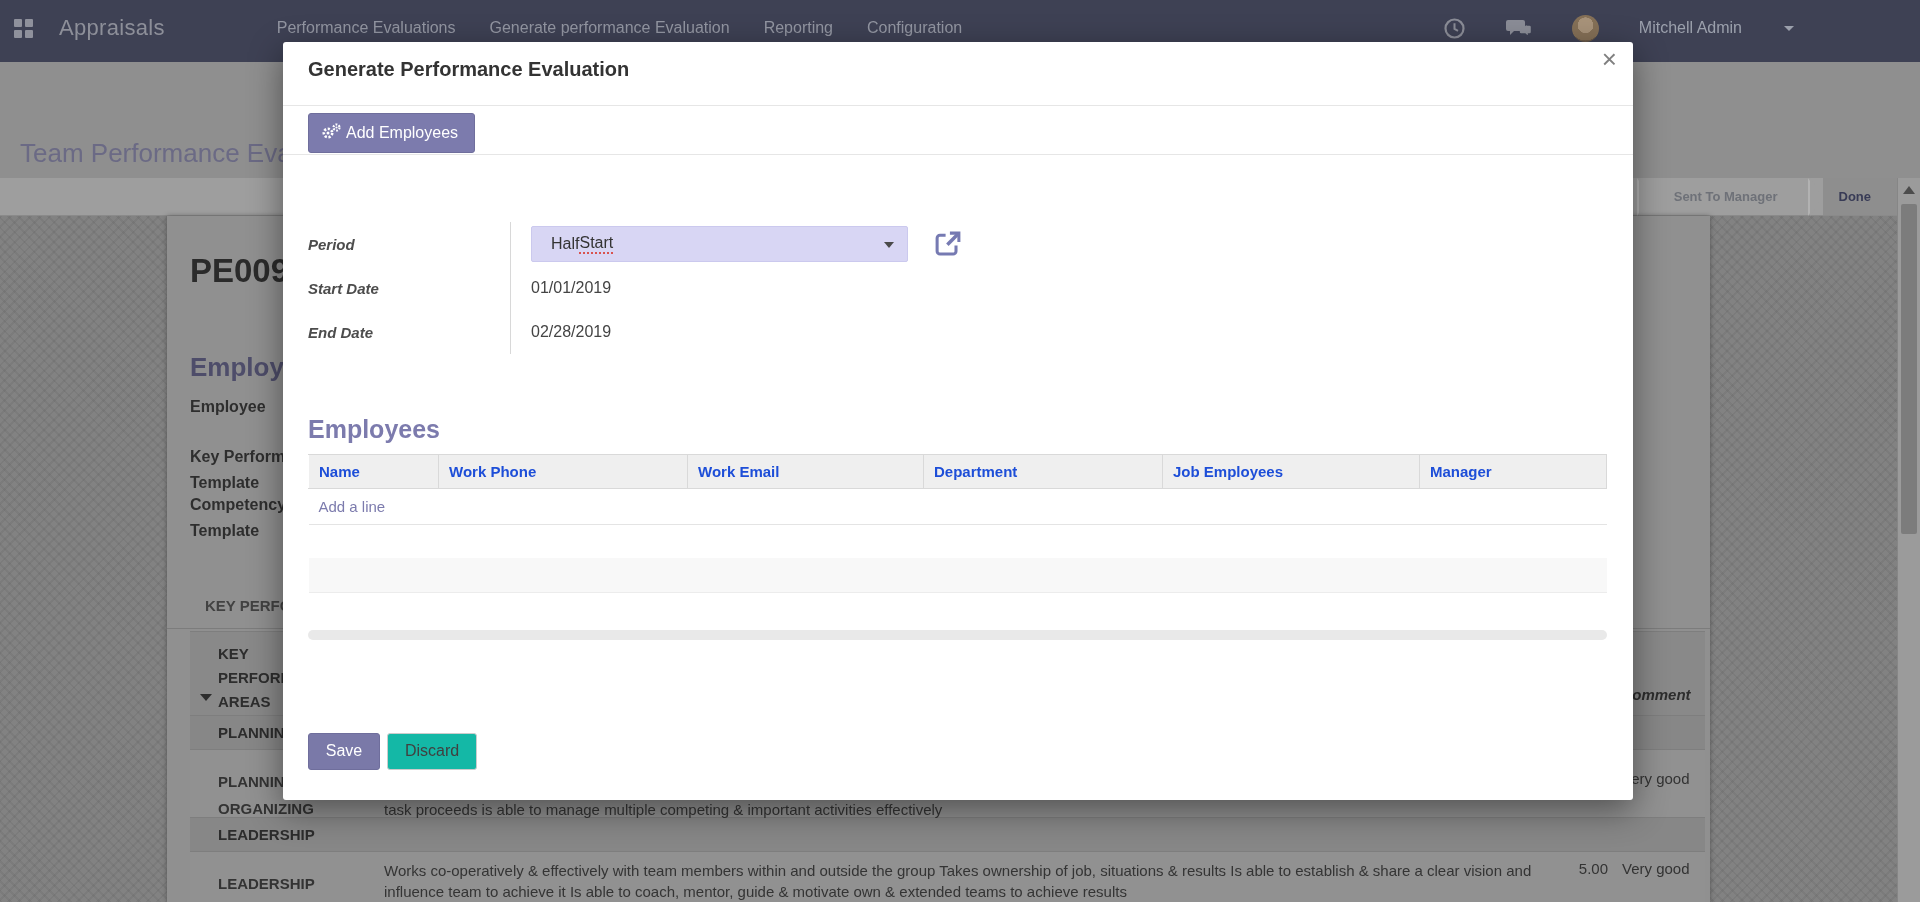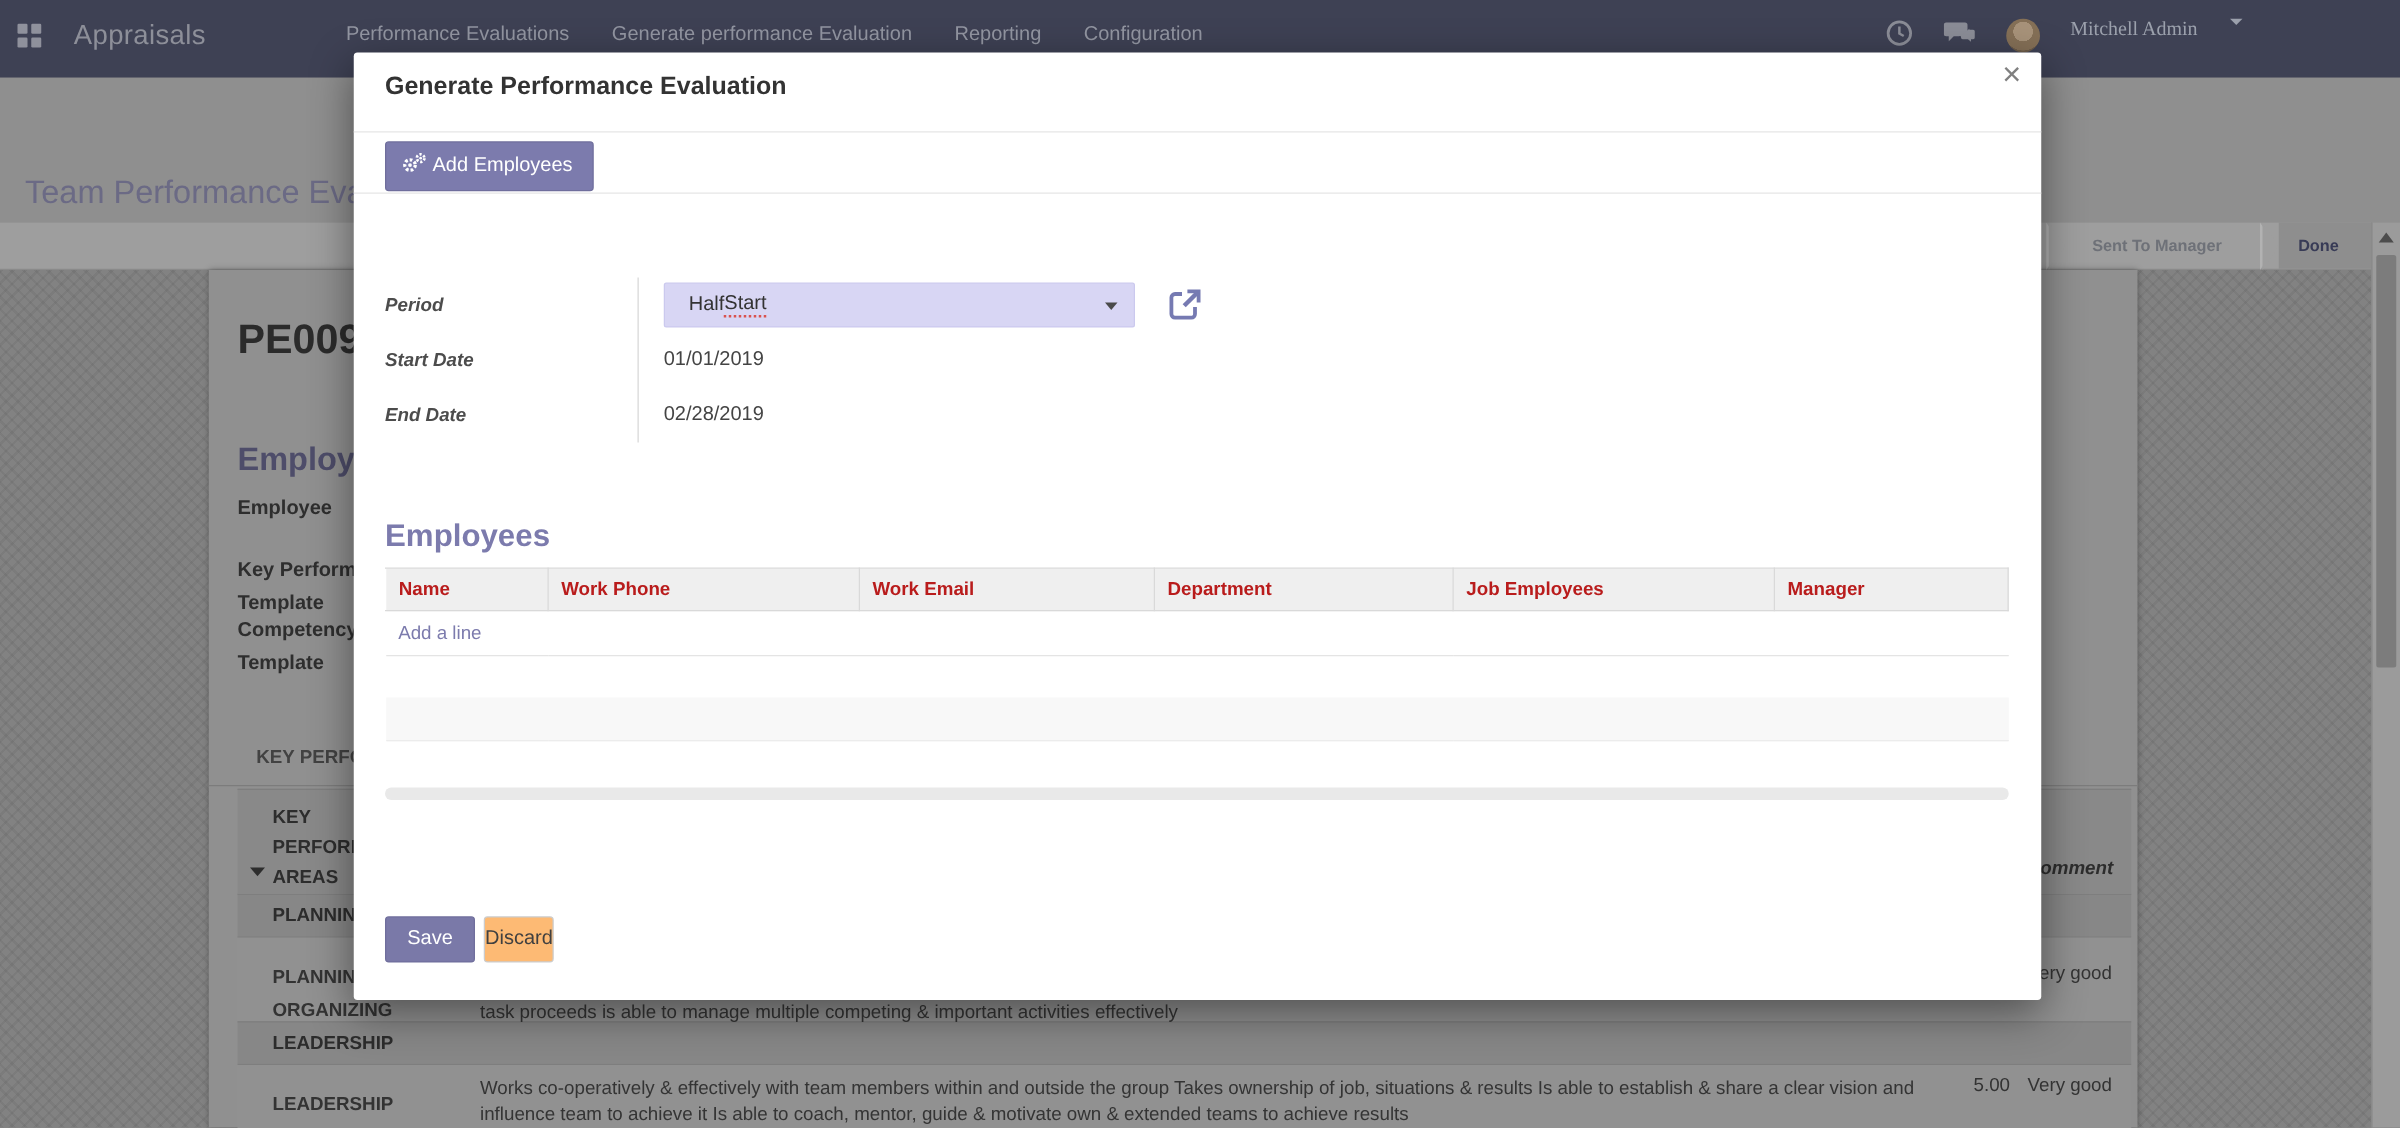--- a/index.html
+++ b/index.html
@@ -7,21 +7,21 @@
     font-family:"Liberation Sans", sans-serif; }
 
   
   .navbar { position:absolute; left:0; top:0; width:1920px; height:62px;
     background:#3e4154; display:flex; align-items:center; padding:0 0 6px 14px; z-index:2; }
   .apps-icon { display:grid; grid-template-columns:8px 8px; grid-gap:3px; margin-right:26px; cursor:pointer; }
   .apps-icon i { width:8px; height:8px; background:#8f919c; border-radius:1px; }
   .brand { font-size:22px; color:#8d8f99; font-weight:400; letter-spacing:.3px; }
   .nav-menu { display:flex; margin-left:112px; gap:34px;text-align:right; }
   .nav-menu .nav-item { font-size:16px; color:#9396a2; cursor:pointer; white-space:nowrap; }
-  .nav-right { margin-left:auto; display:flex; gap:24px; padding-right:126px;font-family:Liberation Serif, serif; }
+  .nav-right { margin-left:auto; display:flex; align-items:center; gap:40px; padding-right:126px; }
   .nav-ico svg { display:block; }
   .avatar { width:27px; height:27px; border-radius:50%;
     background:radial-gradient(circle at 50% 38%, #a8937a 0 36%, #857057 37% 70%, #6d5c49 71%); }
   .user-name { font-size:16px; color:#9ba0ac; }
   .user-caret { width:0; height:0; border-left:5px solid transparent; border-right:5px solid transparent;
     border-top:5px solid #9ba0ac; margin-left:2px; }
 
   
   .control-panel { position:absolute; left:0; top:62px; width:1920px; height:116px; background:#8f8f8f; }
   .breadcrumb { position:absolute; left:20px; top:76px; font-size:26px; color:#6b6a85; white-space:nowrap; }
@@ -112,34 +112,34 @@
   .field-select { position:relative; width:377px; height:36px; background:#d8d6f4; border:1px solid #cbc9ee;
     border-radius:2px; display:flex; align-items:center; padding-left:19px; font-size:16px; color:#333; cursor:pointer; }
   .misspelled { border-bottom:2px dotted #d9534f; }
   .select-caret { position:absolute; right:13px; top:15px; width:0; height:0;
     border-left:5px solid transparent; border-right:5px solid transparent; border-top:6px solid #4a4a4a; }
   .ext-link { margin-left:24px; cursor:pointer; display:flex; }
 
   .emp-heading { margin-top:61px; font-size:25px; font-weight:bold; color:#7c7bad; }
   .emp-table { margin-top:10px; width:1299px; border-collapse:collapse; table-layout:fixed; }
   .emp-table th { height:34px; background:#efefef; border:1px solid #d9d9d9; border-left:none;
-    font-size:15px; font-weight:bold; color:#b91c1c; text-align:left; padding-left:10px; }
+    font-size:15px; font-weight:bold; color:#1d4ed8; text-align:left; padding-left:10px; }
   .emp-table th:first-child { border-left:1px solid #d9d9d9; border-left-color:transparent; }
   .emp-table td { height:36px; font-size:15px; padding-left:10px; }
   .add-line-row td { border-bottom:1px solid #e4e4e4; }
   .add-line { color:#7c7bad; cursor:pointer; }
   .empty-r1 td { height:33px; }
   .empty-r2 td { height:35px; background:#f8f8f8; border-bottom:1px solid #ececec; }
   .empty-r3 td { height:37px; }
   .h-scrollbar { width:1299px; height:10px; background:#e9e9e9; border-radius:5px; }
 
   .modal-footer { margin-top:93px; display:flex; gap:7px; }
   .btn-save { width:72px; height:37px; background:#7a79a8; border:1px solid #6f6e9c; border-radius:3px;
     color:#ffffff; font-size:16px; cursor:pointer; }
-  .btn-discard { height:37px; padding:0 0; background:#fdba74; border:1px solid #cccccc; border-radius:3px;
+  .btn-discard { height:37px; padding:0 17px; background:#14b8a6; border:1px solid #cccccc; border-radius:3px;
     color:#404040; font-size:16px; cursor:pointer; }
 </style>
 </head>
 <body>
 
 <div class="navbar">
   <span class="apps-icon">
       <i></i>
       <i></i>
       <i></i>

